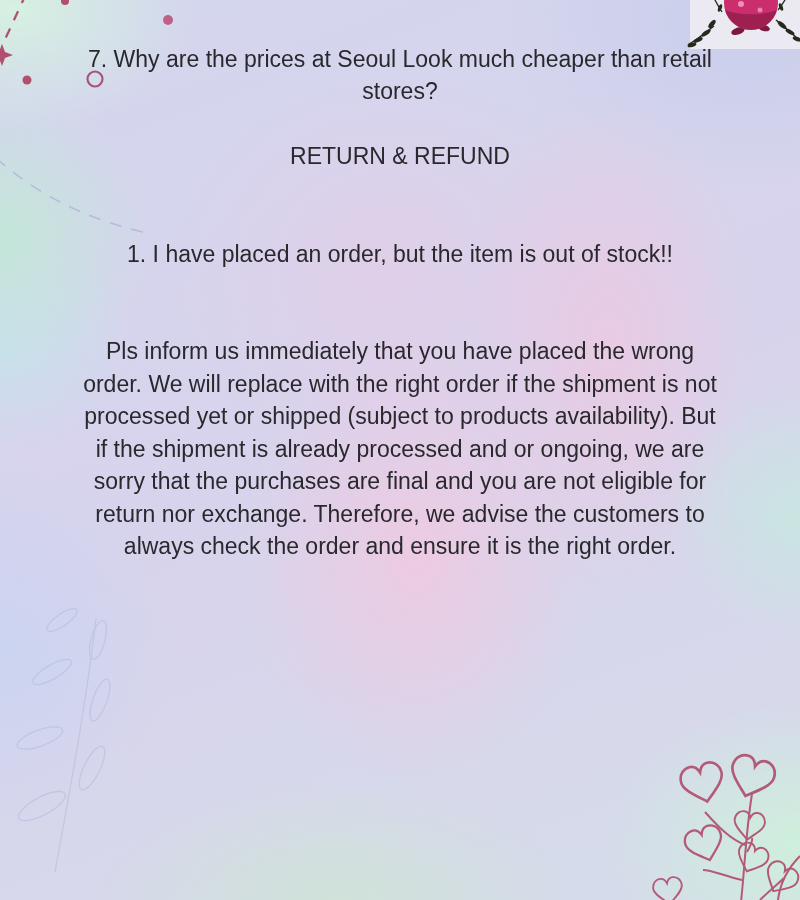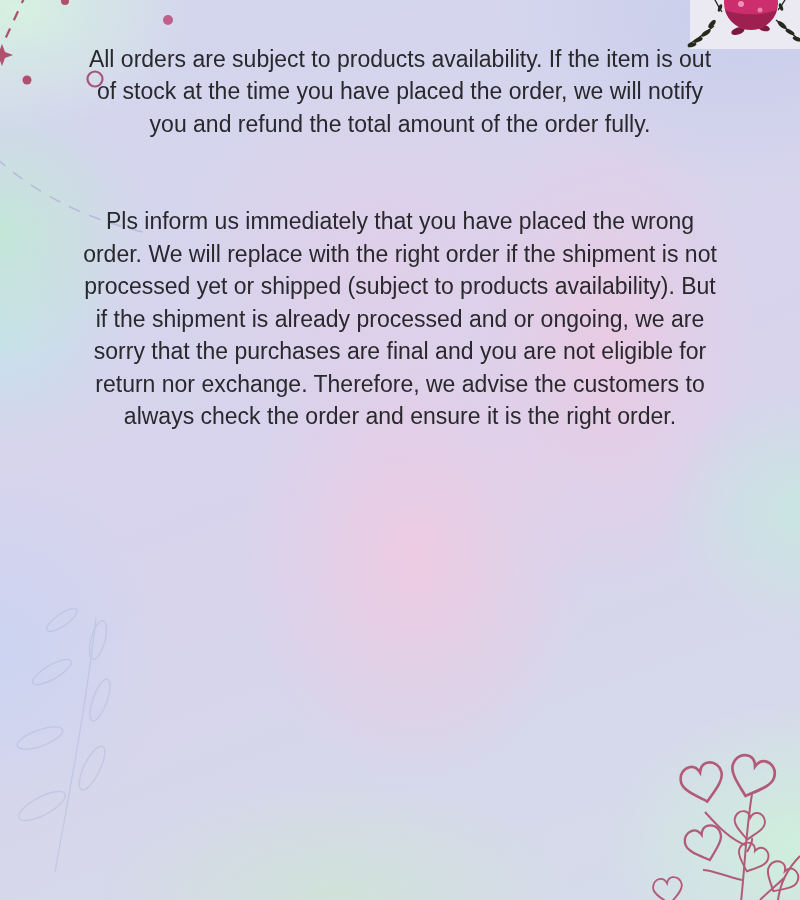--- a/index.html
+++ b/index.html
@@ -122,23 +122,24 @@
       <ellipse cx="738" cy="31" rx="7" ry="3.5" fill="#7c1a3e" transform="rotate(-20 738 31)"></ellipse>
       <ellipse cx="764" cy="28" rx="6" ry="3" fill="#7c1a3e" transform="rotate(15 764 28)"></ellipse>
       <circle cx="751" cy="3" r="27" fill="#cc2d6d"></circle>
       <path d="M725,10 A27,27 0 0 0 777,10 A40,18 0 0 1 725,10 Z" fill="#8e1c48" opacity="0.75"></path>
       <circle cx="741" cy="4" r="3" fill="#f3a9c8" opacity="0.8"></circle>
       <circle cx="760" cy="10" r="2.5" fill="#f3a9c8" opacity="0.7"></circle>
     </g>
   </svg>
 
   <div class="text-col">
-    <p>All orders are subject to products availability. If the item is out
-of stock at the time you have placed the order, we will notify
-you and refund the total amount of the order fully.</p>
+    <p class="tight">7. Why are the prices at Seoul Look much cheaper than retail
+stores?</p>
+    <p>RETURN &amp; REFUND</p>
+    <p>1. I have placed an order, but the item is out of stock!!</p>
     <p>Pls inform us immediately that you have placed the wrong
 order. We will replace with the right order if the shipment is not
 processed yet or shipped (subject to products availability). But
 if the shipment is already processed and or ongoing, we are
 sorry that the purchases are final and you are not eligible for
 return nor exchange. Therefore, we advise the customers to
 always check the order and ensure it is the right order.</p>
     
     
   </div>

